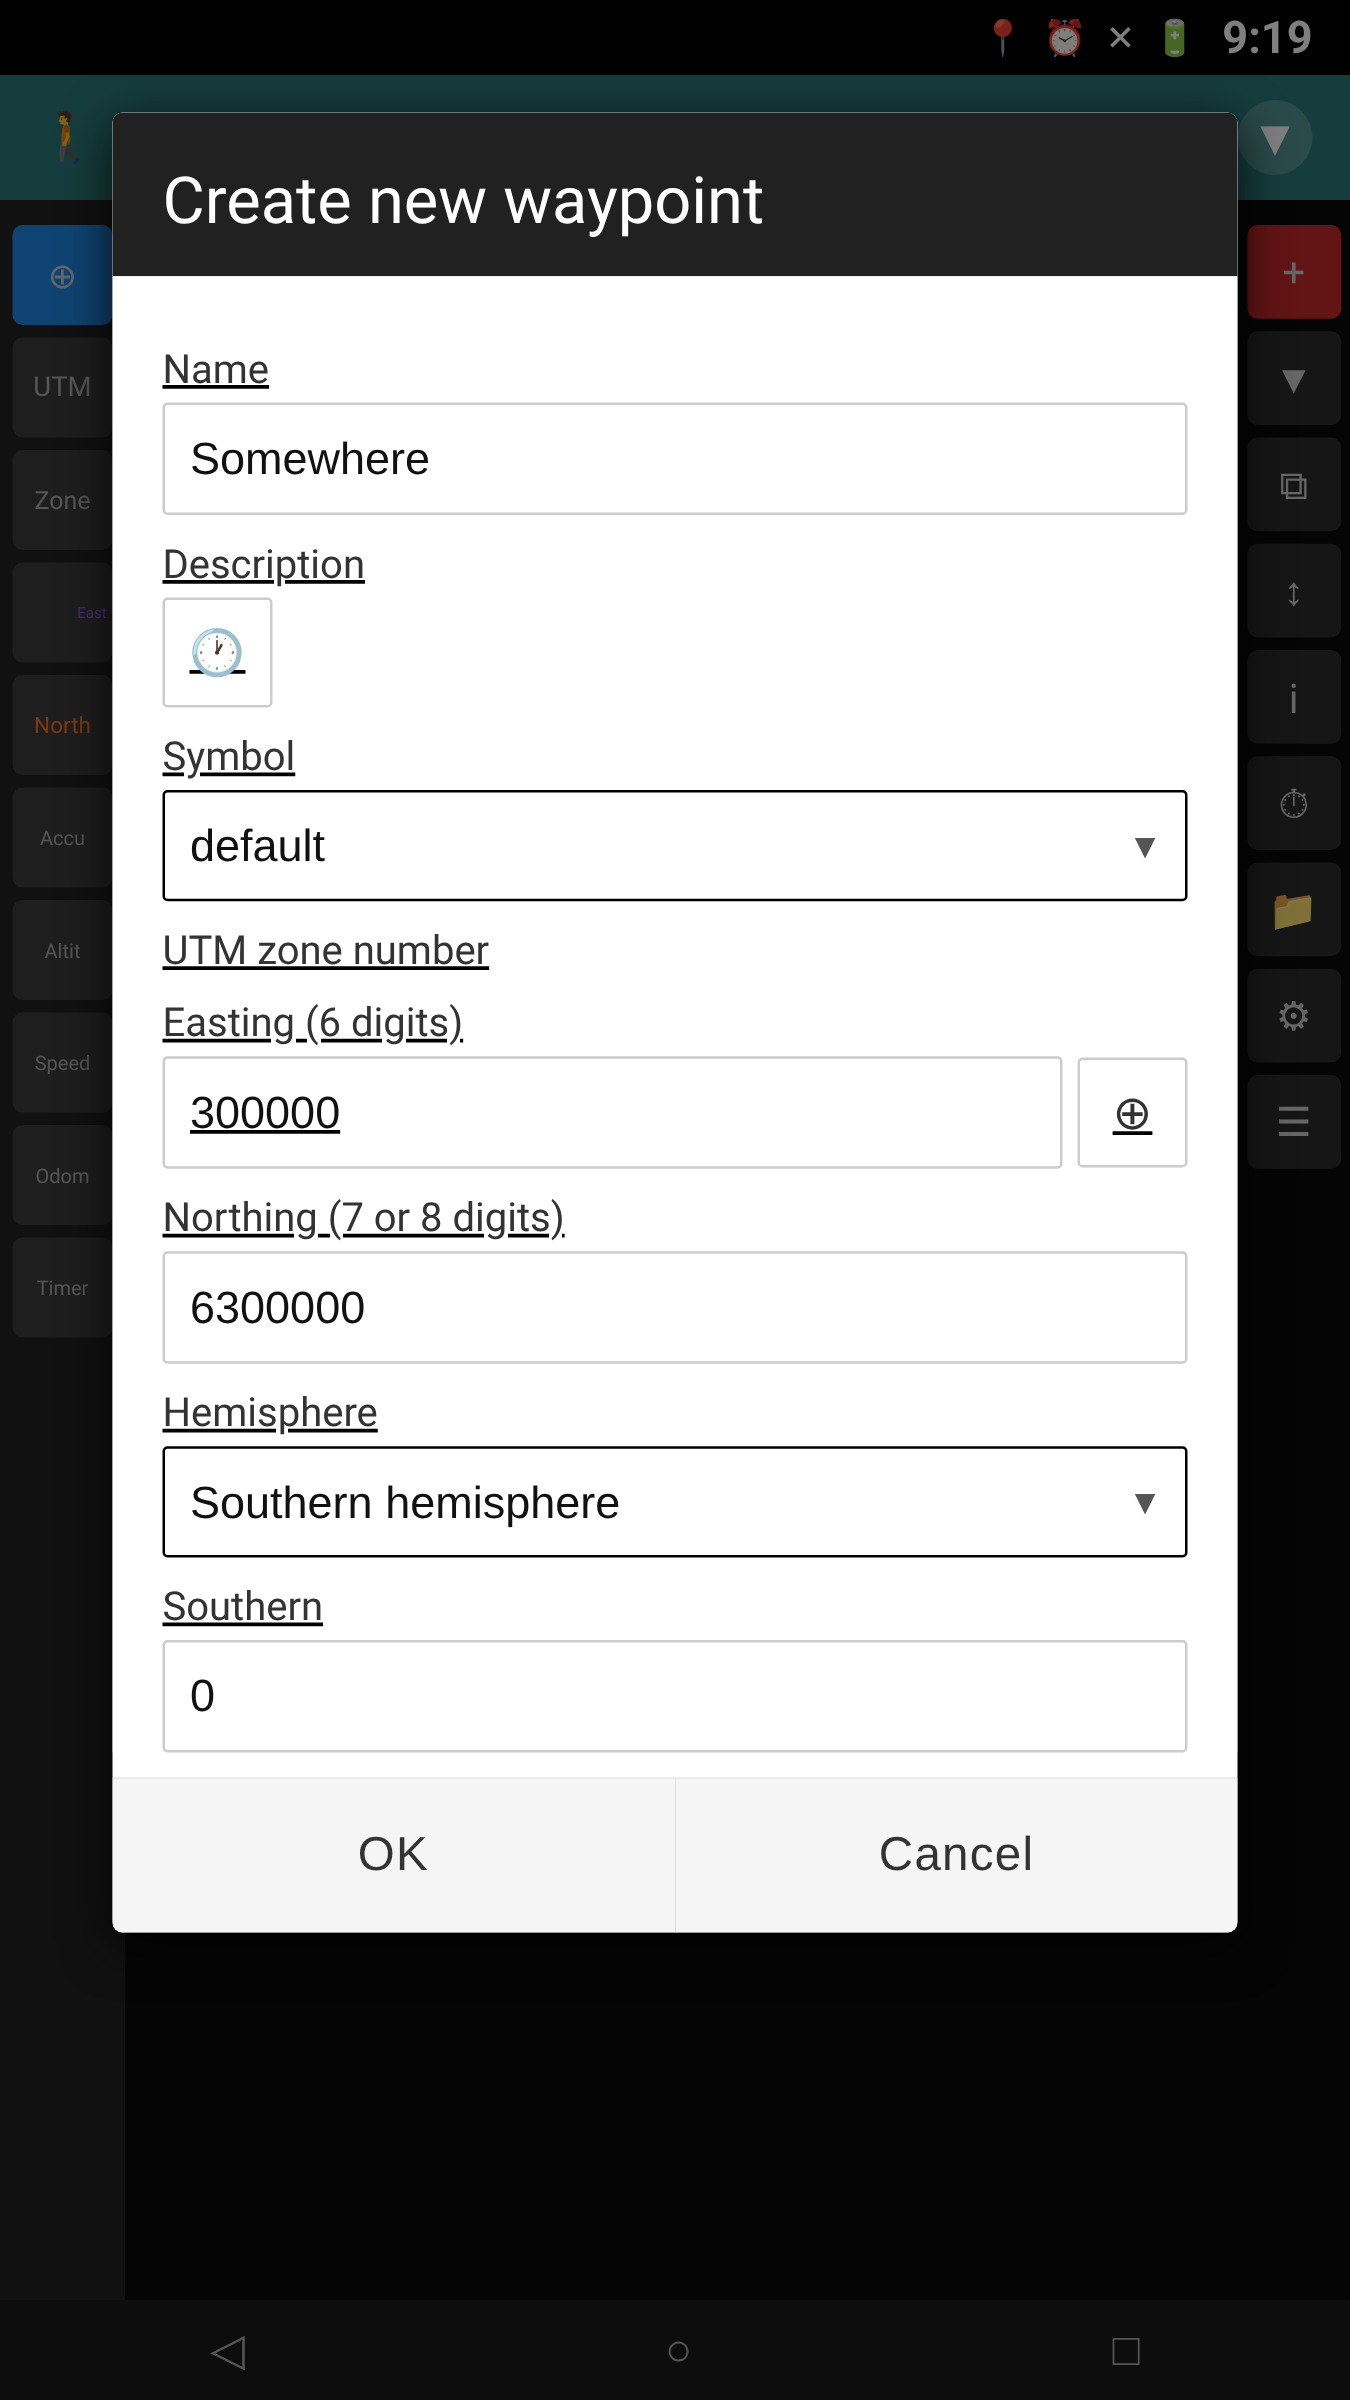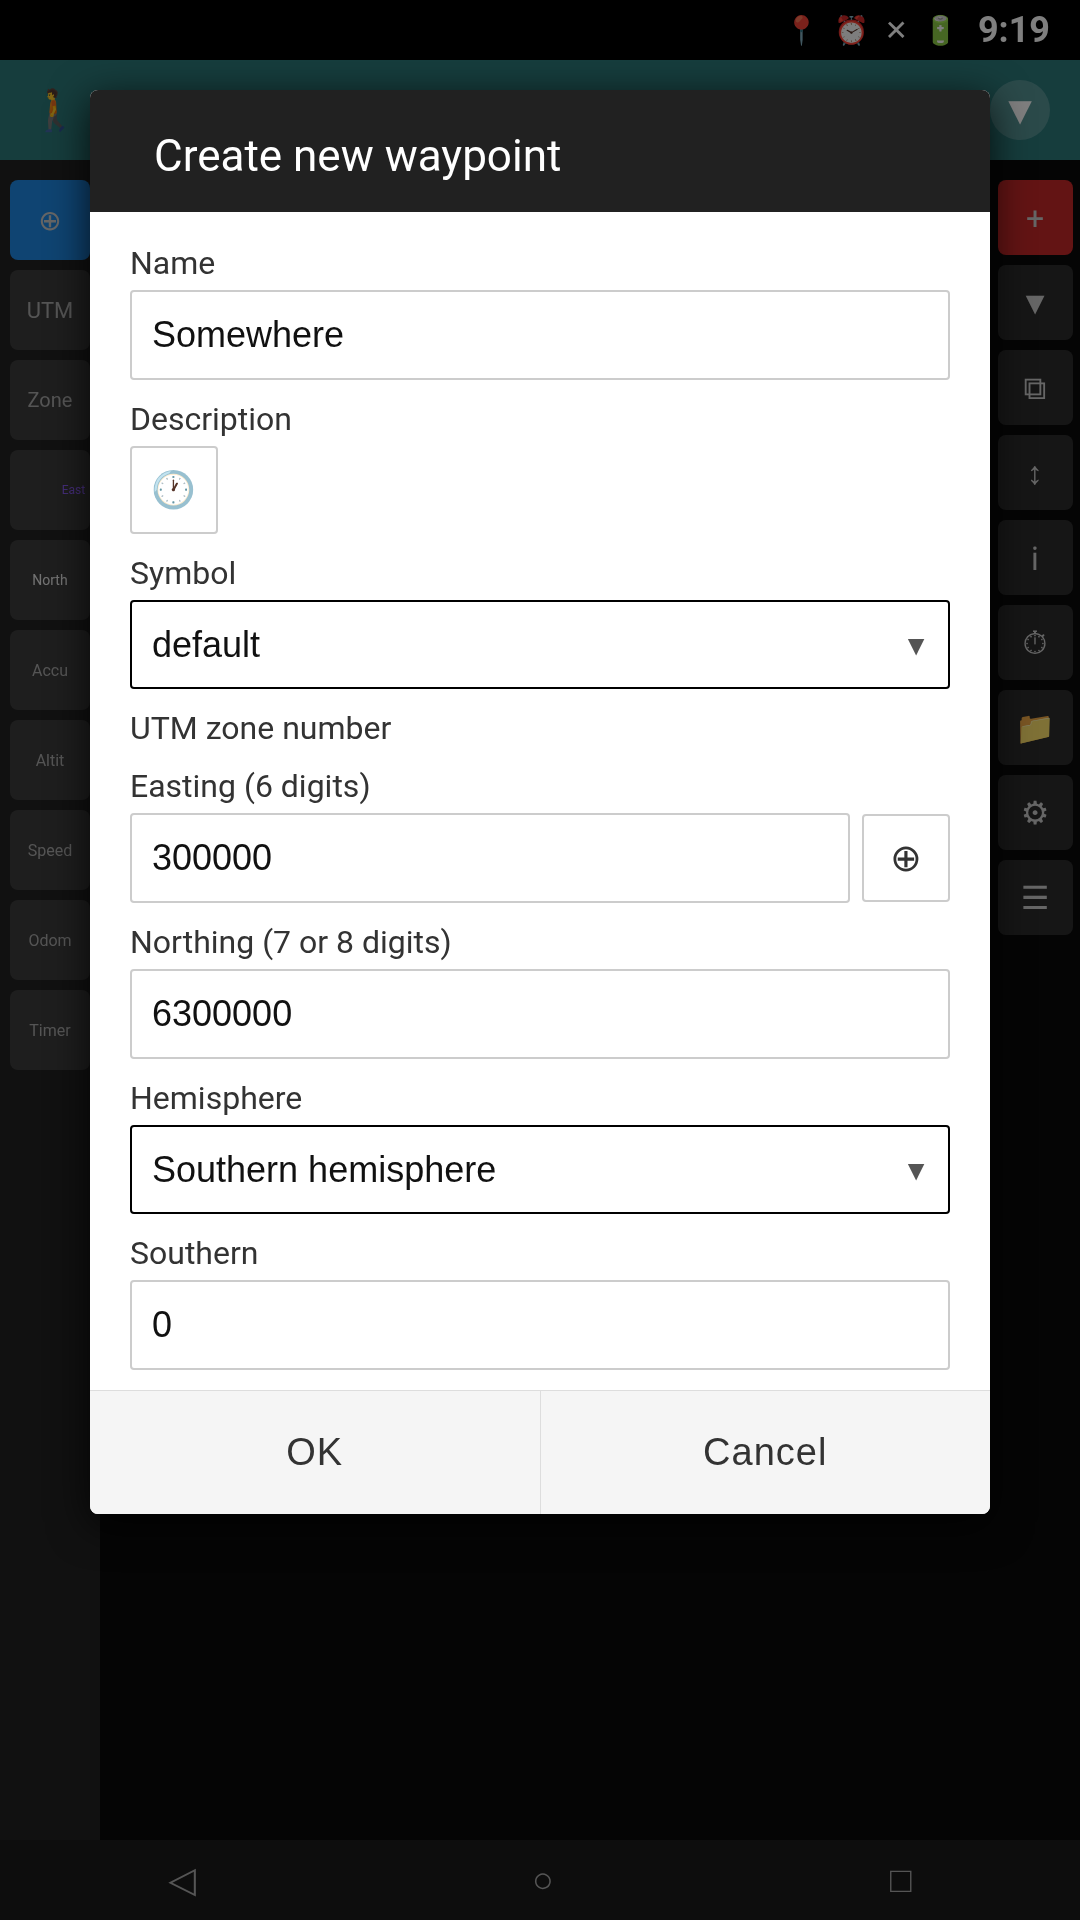--- a/index.html
+++ b/index.html
@@ -184,28 +184,28 @@
       box-shadow: 0 10px 40px rgba(0,0,0,0.8);
     }
 
     .dialog-header {
       background: #212121;
       padding: 40px 40px 30px 40px;
     }
 
     .dialog-title {
       color: #fff;
-      font-size: 44px;
+      font-size: 52px;
       font-weight: 400;
-      margin-left: 24px;
     }
 
     .dialog-body {
       background: #fff;
-      padding: 12px 40px 0 40px;
+      padding: 35px 40px 0 40px;
+      text-decoration: underline;
     }
 
     .field-label {
       color: #333;
       font-size: 32px;
       margin-top: 20px;
       margin-bottom: 8px;
     }
 
     .field-input {
@@ -377,21 +377,21 @@
     <div class="sidebar-item">
       <span style="font-size:22px;color:#aaa;">UTM</span>
     </div>
     <div class="sidebar-item">
       <span style="font-size:20px;color:#aaa;">Zone</span>
     </div>
     <div class="sidebar-item">
       <span style="font-size:12px;color:#8b5cf6;margin-left:47px;">East</span>
     </div>
     <div class="sidebar-item">
-      <span style="font-size:14px;color:#e5e5e5;">North</span>
+      <span style="font-size:18px;color:#f97316;">North</span>
     </div>
     <div class="sidebar-item">
       <span style="font-size:16px;color:#aaa;">Accu</span>
     </div>
     <div class="sidebar-item">
       <span style="font-size:16px;color:#aaa;">Altit</span>
     </div>
     <div class="sidebar-item">
       <span style="font-size:16px;color:#aaa;">Speed</span>
     </div>

